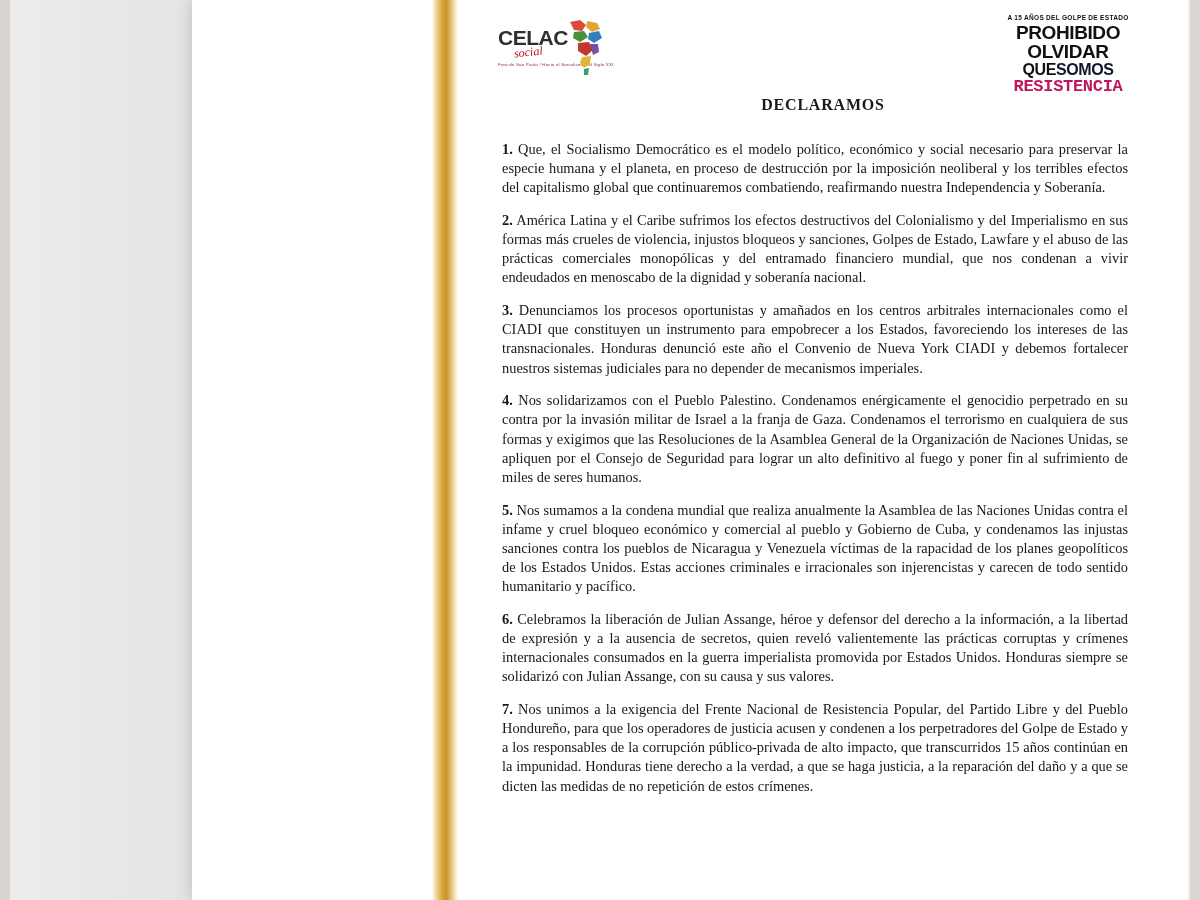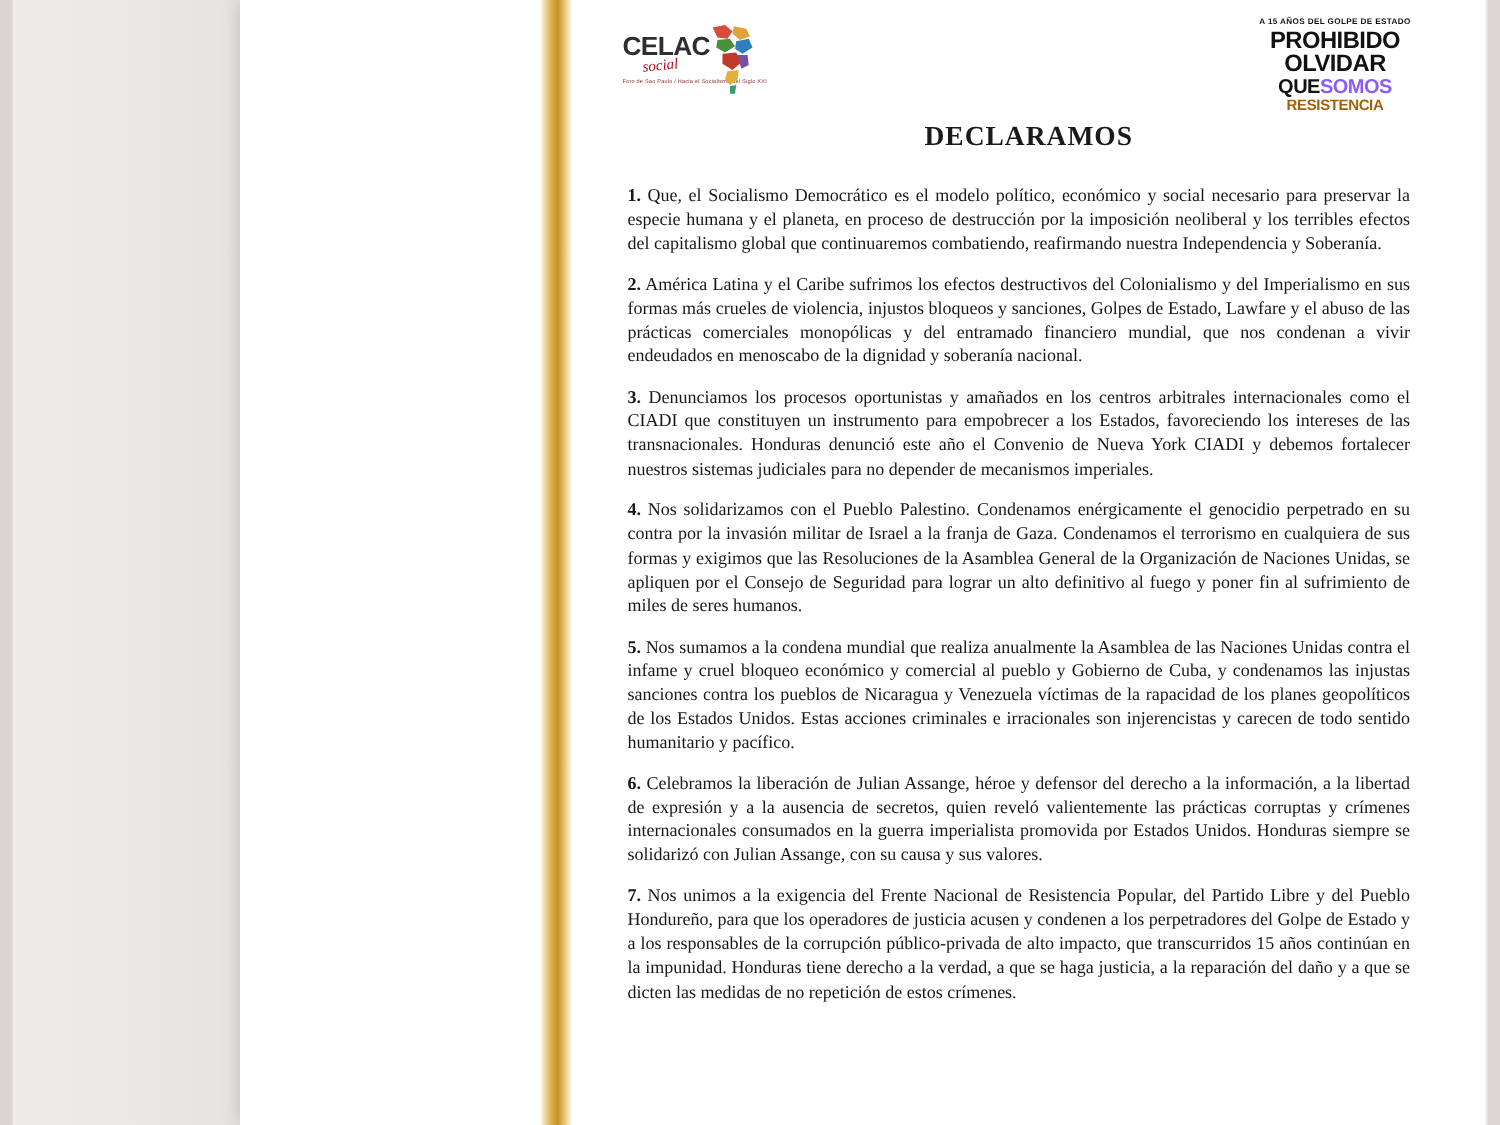--- a/index.html
+++ b/index.html
@@ -147,35 +147,35 @@
     line-height: 1.02;
   }
   .lr-l2 {
     font-family: "Liberation Sans", sans-serif;
     font-size: 16px;
     font-weight: bold;
     line-height: 1.02;
     letter-spacing: -0.4px;
   }
   .lr-que { color: #111; margin-top: 24px; }
-  .lr-somos { color: #8b5cf6; margin-top: 42px; }
+  .lr-somos { color: #0f172a; margin-top: 42px; }
   .lr-l3 {
-    font-family: Liberation Sans, sans-serif;
-    font-size: 12px;
-    font-weight: bold;
-    color: #a16207;
+    font-family: Liberation Mono, monospace;
+    font-size: 17px;
+    font-weight: bold;
+    color: #be185d;
     letter-spacing: -0.3px;
     line-height: 1.04;
   }
 
   .doc-title {
     text-align: center;
     font-family: "Liberation Serif", serif;
     font-weight: bold;
-    font-size: 22px;
+    font-size: 16px;
     letter-spacing: 0.8px;
     color: #1a1a1a;
     margin: 6px 0 0 0;
   }
 
   .body-wrap {
     padding: 26px 60px 0 44px;
   }
   .para {
     text-align: justify;

